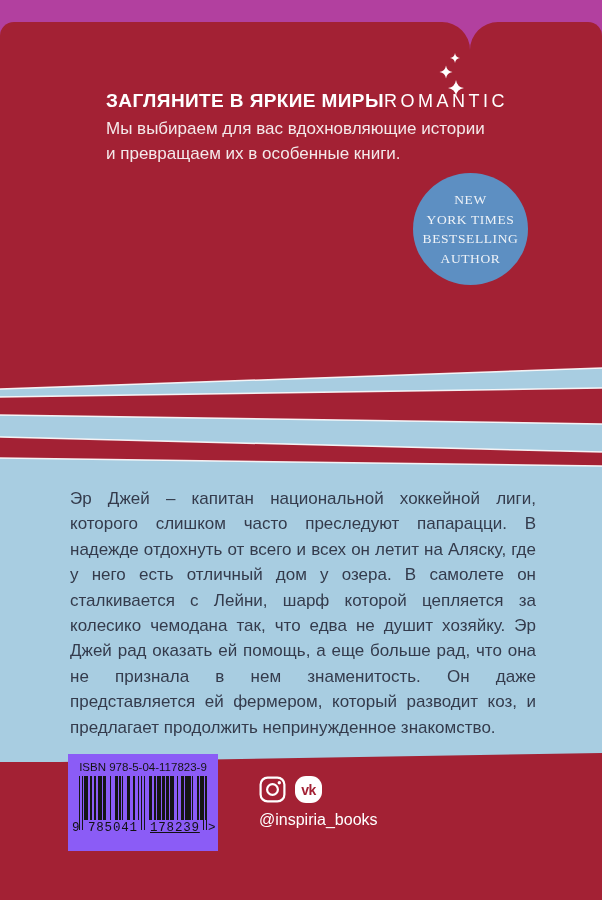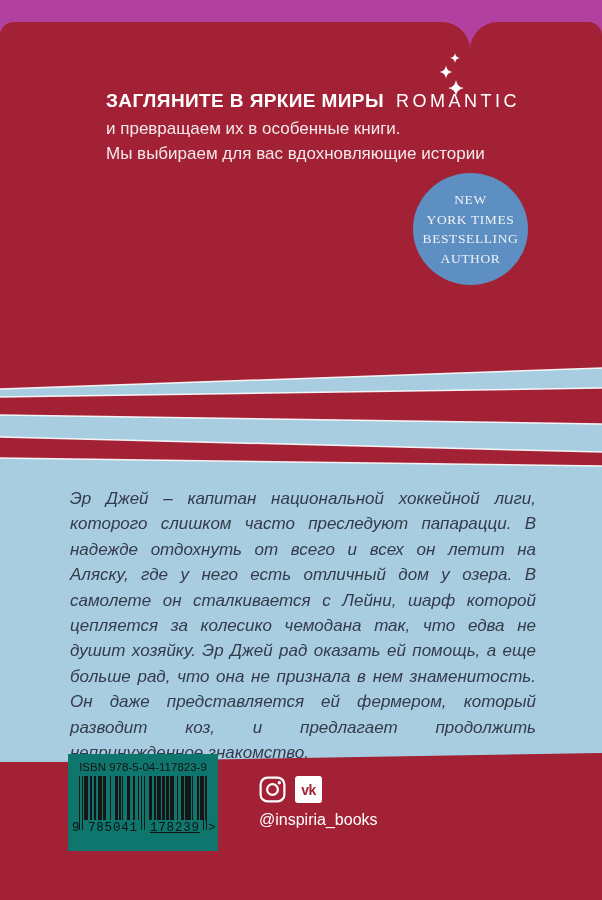--- a/index.html
+++ b/index.html
@@ -2,57 +2,57 @@
 <html><head>
 <meta charset="utf-8">
 <style>
   html,body{margin:0;padding:0;background:#888;}
   .page{position:relative;width:602px;height:900px;background:#b2409f;overflow:hidden;
         font-family:"Liberation Sans",sans-serif;}
   .cover{position:absolute;left:0;top:22px;width:602px;height:878px;background:#a32134;
          border-radius:14px 14px 0 0;}
   .notch{position:absolute;left:420px;top:22px;}
   .sparkles{position:absolute;left:438px;top:46px;}
-  .header-row{position:absolute;left:106px;top:90px;display:flex;align-items:baseline;gap:12px;
+  .header-row{position:absolute;left:106px;top:90px;display:flex;align-items:baseline;
               color:#ffffff;white-space:nowrap;}
   .tagline{font-size:19px;font-weight:700;letter-spacing:0.4px;}
   .brand{font-size:18px;font-weight:400;letter-spacing:3.5px;}
   .subtitle{position:absolute;left:106px;top:117px;font-size:17px;line-height:24.5px;color:#f4e9ea;}
   .quote1{position:absolute;left:71px;top:194px;width:358px;font-size:15.3px;line-height:18.5px;
           color:#f2e6e7;}
   .quote2{position:absolute;left:71px;top:317px;width:486px;font-size:15.3px;line-height:19.5px;
           color:#f2e6e7;}
   .attr{color:#a5cbe0;font-weight:700;font-size:13.5px;letter-spacing:0.3px;}
   .badge{position:absolute;left:413px;top:173px;width:115px;height:112px;border-radius:50%;
          background:#5d8fc2;display:flex;flex-direction:column;justify-content:center;
          text-align:center;font-family:"Liberation Serif",serif;color:#eef2f7;
          font-size:13.5px;line-height:19.5px;letter-spacing:0.6px;}
   .stripes{position:absolute;left:0;top:358px;display:block;}
-  .main-blue{position:absolute;left:0;top:470px;width:602px;height:292px;background:#a8cde1;font-style:italic;}
+  .main-blue{position:absolute;left:0;top:470px;width:602px;height:292px;background:#a8cde1;}
   .synopsis{padding:16px 66px 0 70px;font-size:17px;line-height:25.4px;color:#343b4c;
             text-align:justify;}
   .synopsis p{margin:0 0 13px 0;}
   .synopsis p:last-child{margin:0;}
   .bottom-red{position:absolute;left:0;top:750px;width:602px;height:150px;background:#a32134;
               clip-path:polygon(0 13px,100% 3px,100% 150px,0 150px);
               filter:drop-shadow(0 -2px 1.5px rgba(40,5,12,.45));}
-  .barcode-box{position:absolute;left:68px;top:754px;width:150px;height:97px;background:#0f766e;}
+  .barcode-box{position:absolute;left:68px;top:754px;width:150px;height:97px;background:#8b5cf6;}
   .isbn{margin-top:7px;text-align:center;font-size:11.5px;color:#141414;}
   .bars{position:relative;width:128px;height:44px;margin:3px auto 0;display:flex;}
   .digits{position:relative;height:18px;width:150px;font-family:"Liberation Mono",monospace;
           font-size:12.5px;color:#111;}
   .digits span{position:absolute;top:1px;}
   .d-lead{left:4px;}
   .d-g1{left:20px;letter-spacing:0.8px;}
   .d-g2{left:82px;letter-spacing:0.8px;text-decoration:underline;}
   .d-suf{left:140px;}
   .stub{position:absolute;top:-3px;width:1.4px;height:13px;background:#151515;}
   .social{position:absolute;left:259px;top:776px;color:#ffffff;}
   .icons{display:flex;gap:9px;margin-bottom:7px;}
-  .vk{width:27px;height:27px;background:#ffffff;border-radius:3px;display:flex;
+  .vk{width:27px;height:27px;background:#ffffff;border-radius:11px;display:flex;
       align-items:center;justify-content:center;color:#a32134;font-weight:700;font-size:14px;
       letter-spacing:-0.5px;}
   .handle,.site{font-size:16px;line-height:19px;}
 </style>
 </head>
 <body>
 
 <div class="page">
 
   <div class="cover"></div>
@@ -66,22 +66,22 @@
     <path d="M8,19.5 Q8.8,25.2 14.5,26 Q8.8,26.8 8,32.5 Q7.2,26.8 1.5,26 Q7.2,25.2 8,19.5 Z"></path>
     <path d="M18,34 Q19,41 26,42 Q19,43 18,50 Q17,43 10,42 Q17,41 18,34 Z"></path>
   </svg>
 
   <div class="header-row">
     <span class="tagline">ЗАГЛЯНИТЕ В ЯРКИЕ МИРЫ</span>
     <span class="brand">ROMANTIC</span>
   </div>
 
   <div class="subtitle">
+    <div>Мы выбираем для вас вдохновляющие истории</div>
     <div>и превращаем их в особенные книги.</div>
-    <div>Мы выбираем для вас вдохновляющие истории</div>
   </div>
 
 
   <div class="badge">
     <div>NEW</div>
     <div>YORK TIMES</div>
     <div>BESTSELLING</div>
     <div>AUTHOR</div>
   </div>
 

